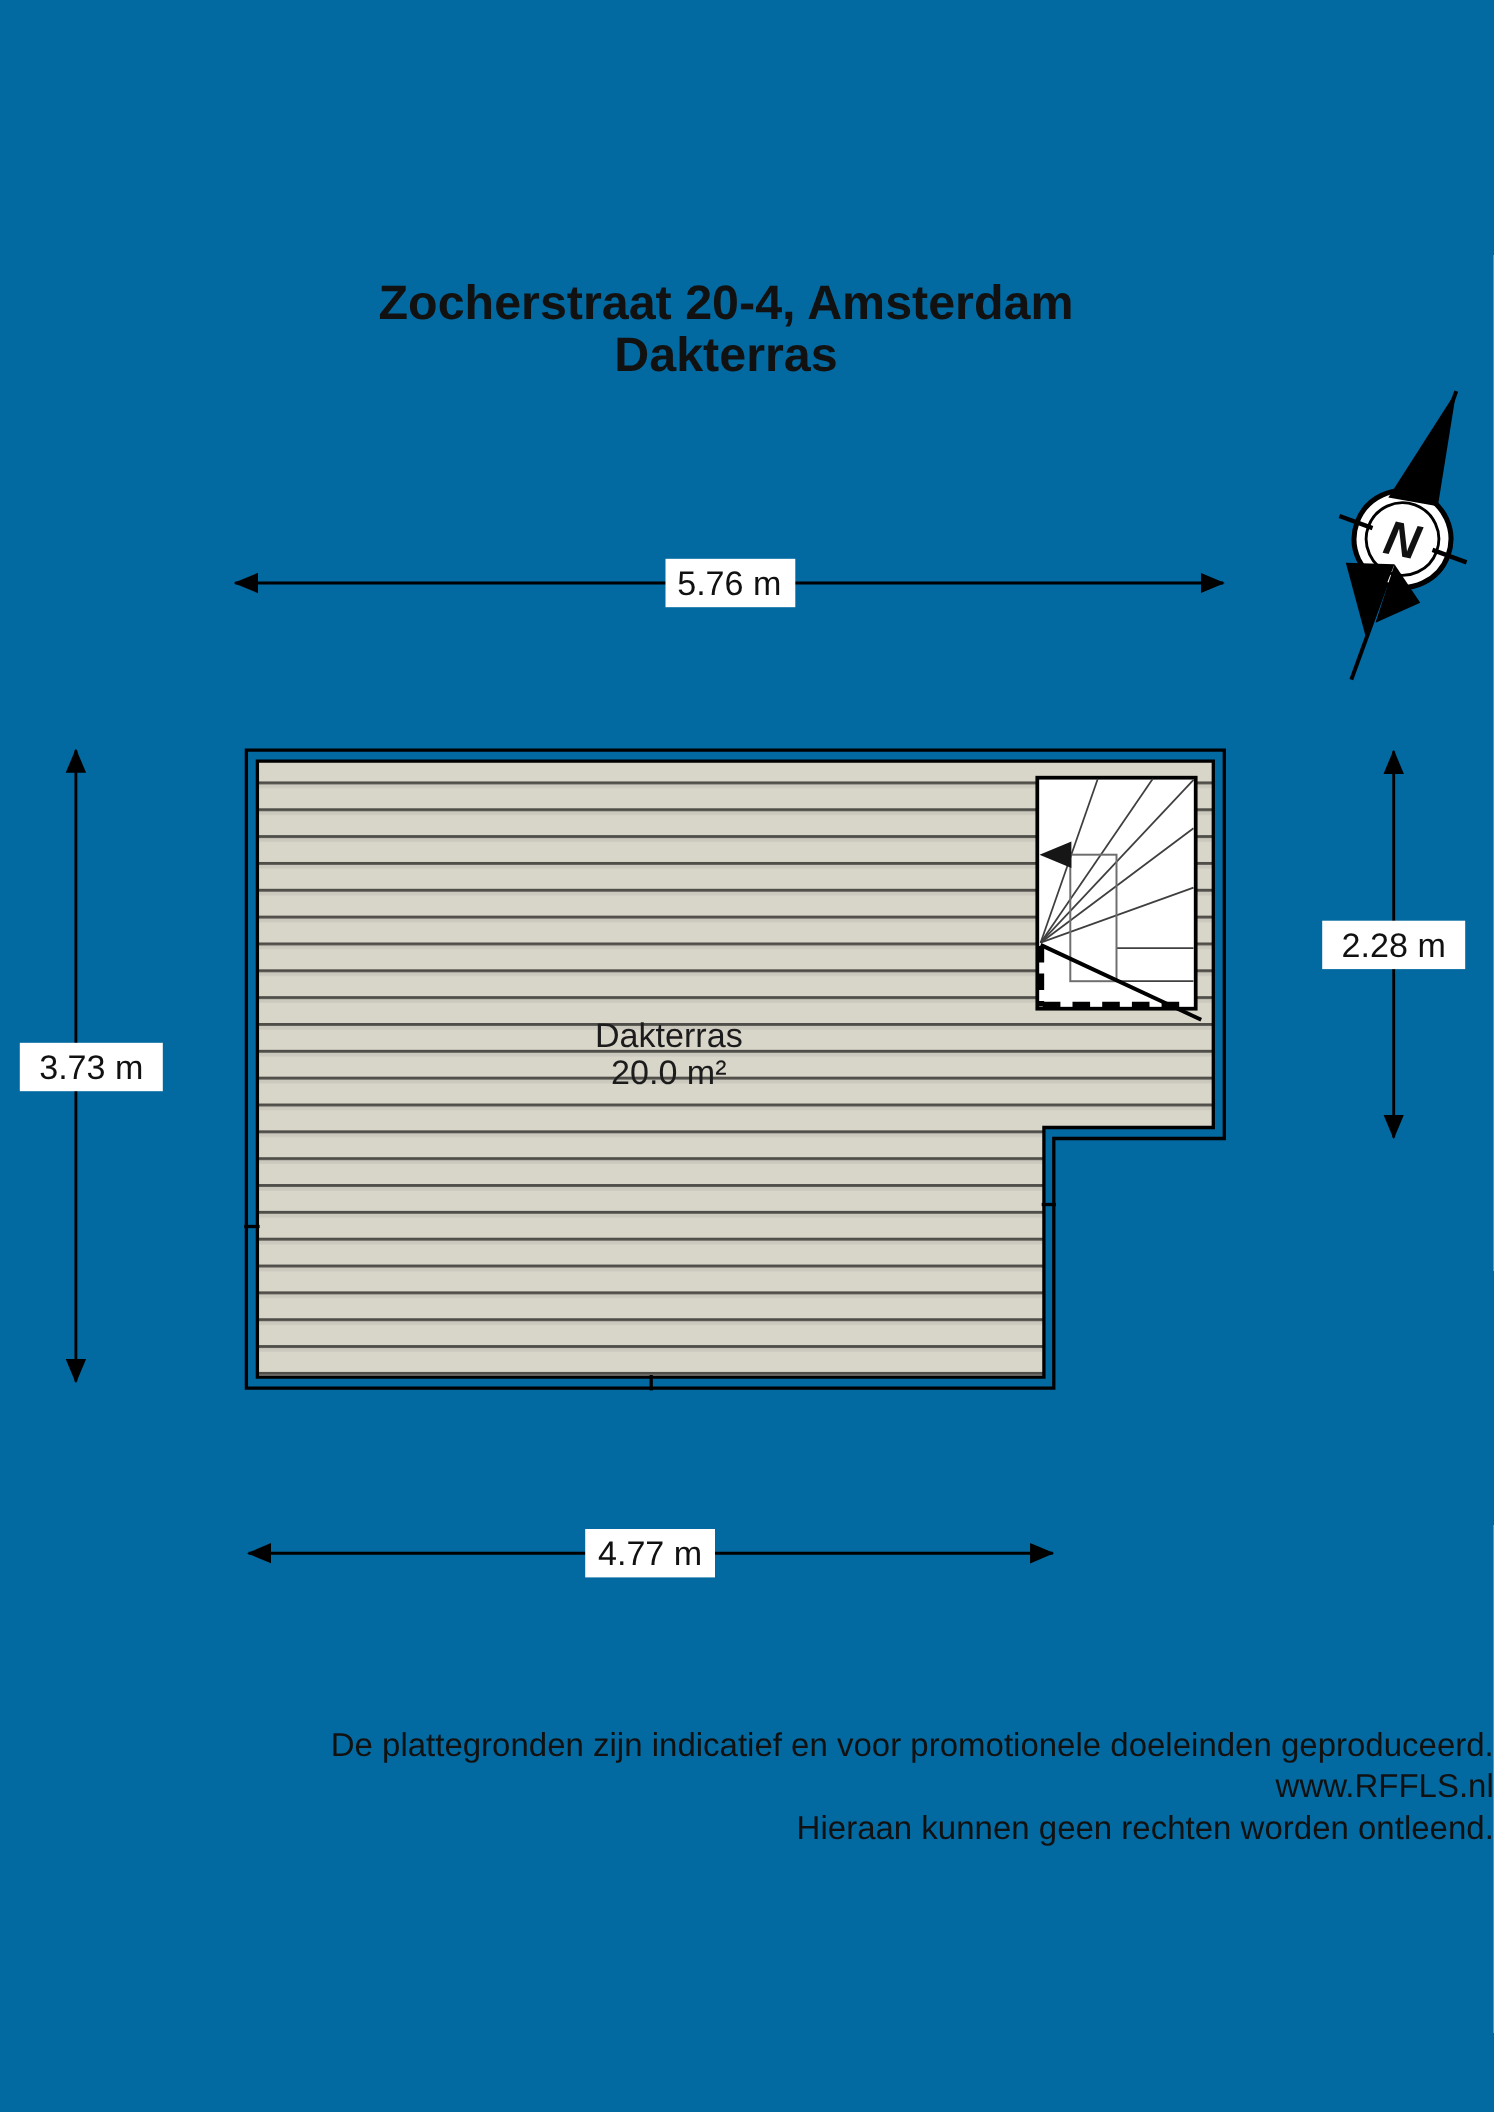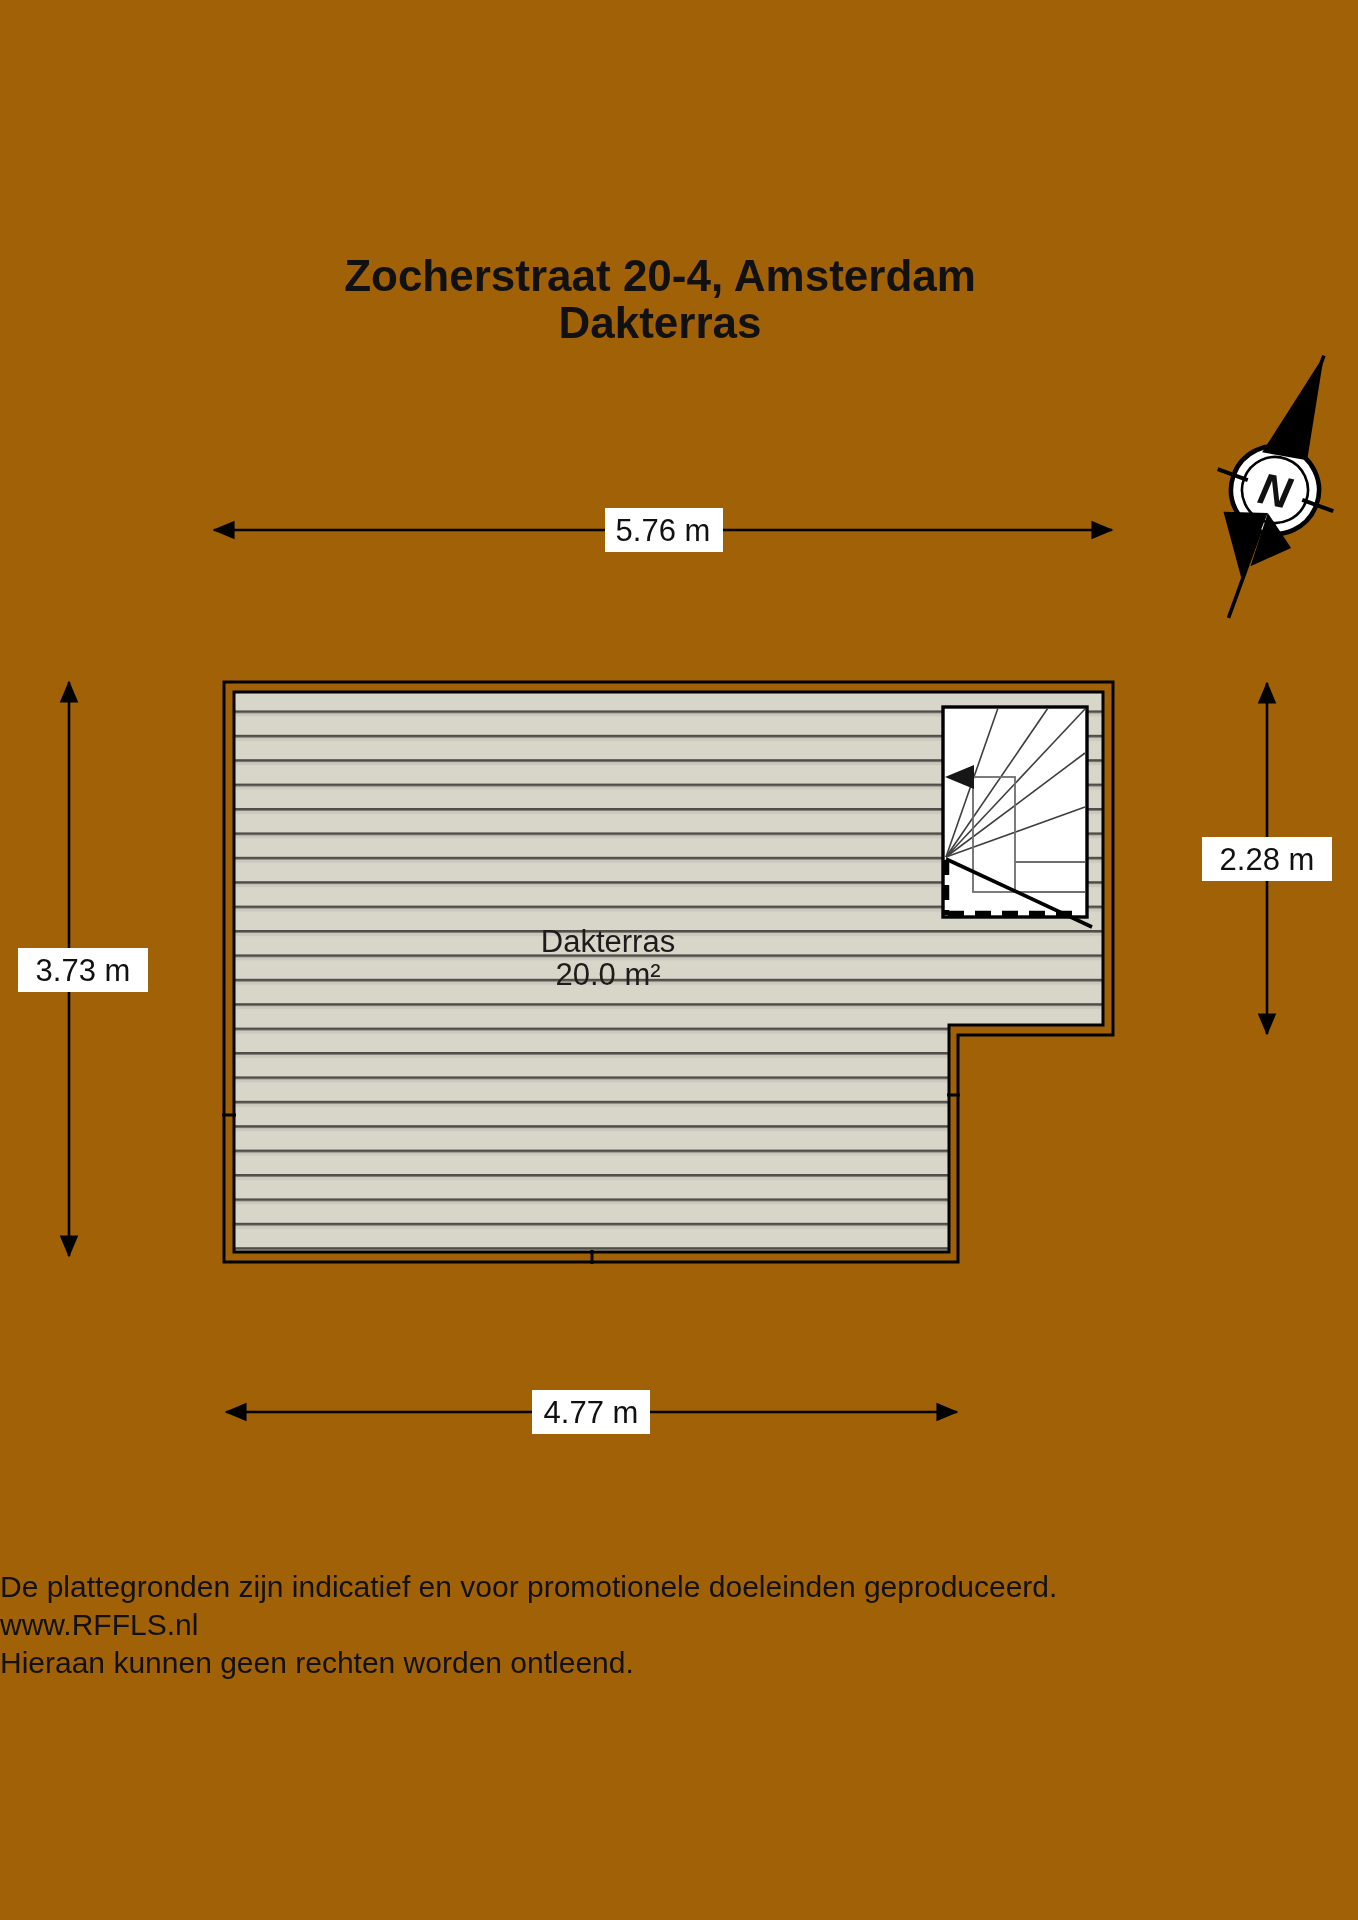--- a/index.html
+++ b/index.html
@@ -1,36 +1,36 @@
 <!DOCTYPE html>
 <html><head>
 <meta charset="utf-8">
 <style>
   html,body{margin:0;padding:0;background:#fff;}
   .page{
     position:relative;
     width:1358px;height:1920px;
-    background:#a16207;
+    background:#0369a1;
     font-family:"Liberation Sans", sans-serif;
     overflow:hidden;
   }
   .title{
     position:absolute;
     left:215px; top:252px; width:890px;
     text-align:center;
     font-weight:bold;
     font-size:44px;
     line-height:47px;
     color:#111;
     letter-spacing:0px;
   }
   .footer{
     position:absolute;
     left:0; top:1568px; width:1358px;
-    text-align:left;
+    text-align:right;
     font-size:30px;
     line-height:38px;
     color:#111;
   }
   svg text{
     font-family:"Liberation Sans", sans-serif;
     fill:#111;
   }
   .dim-label{ font-size:31px; }
   .room-name{ font-size:31px; fill:#1c1c1c; }

